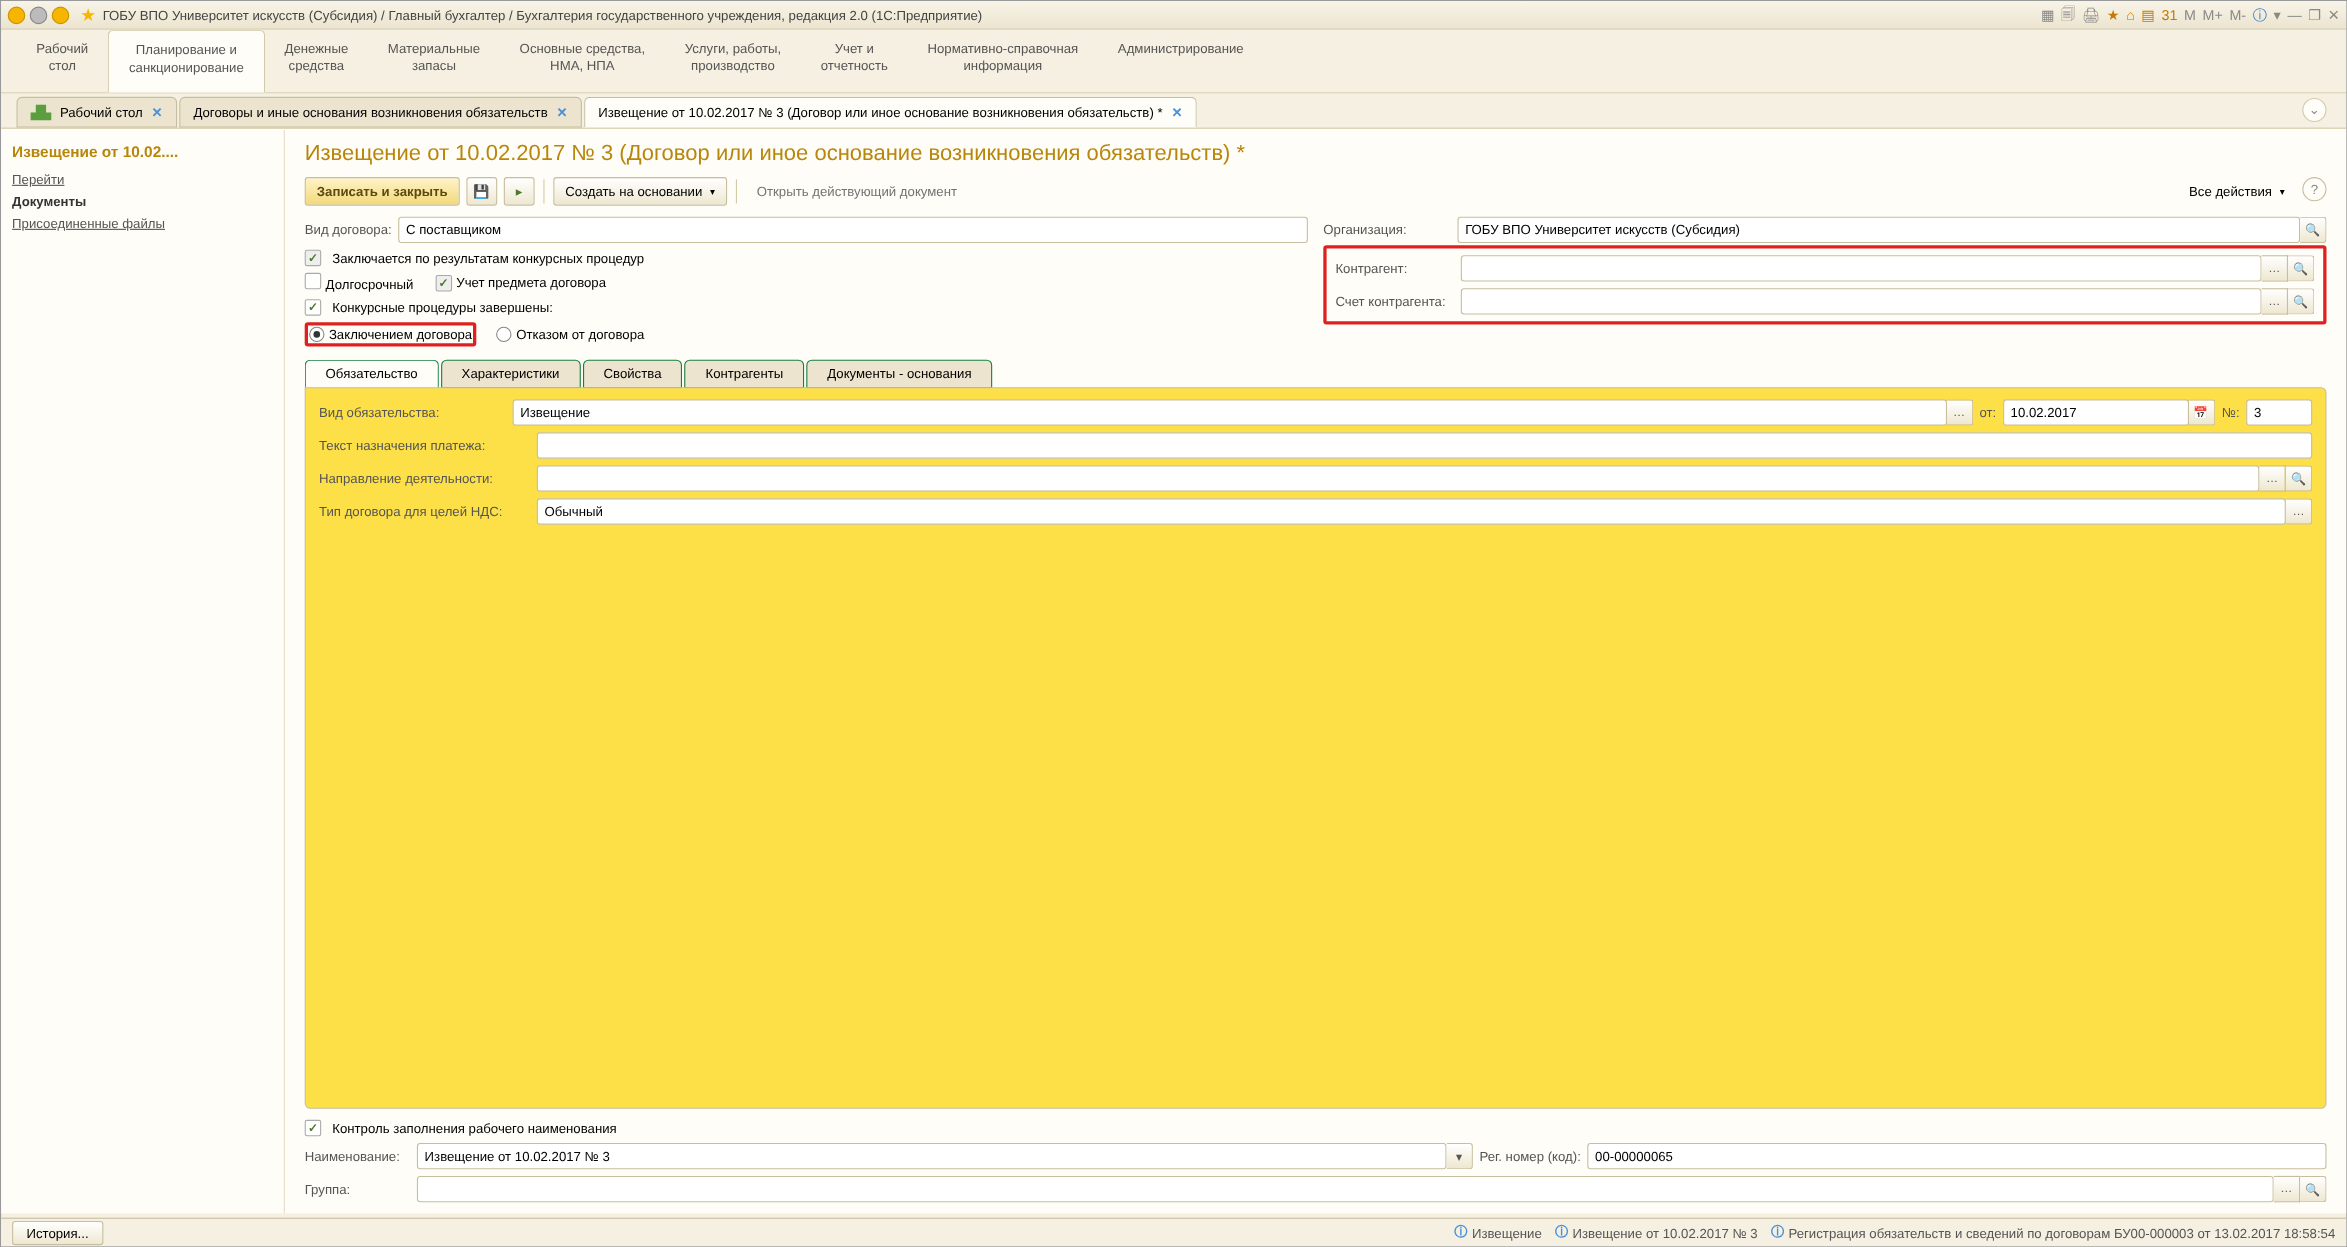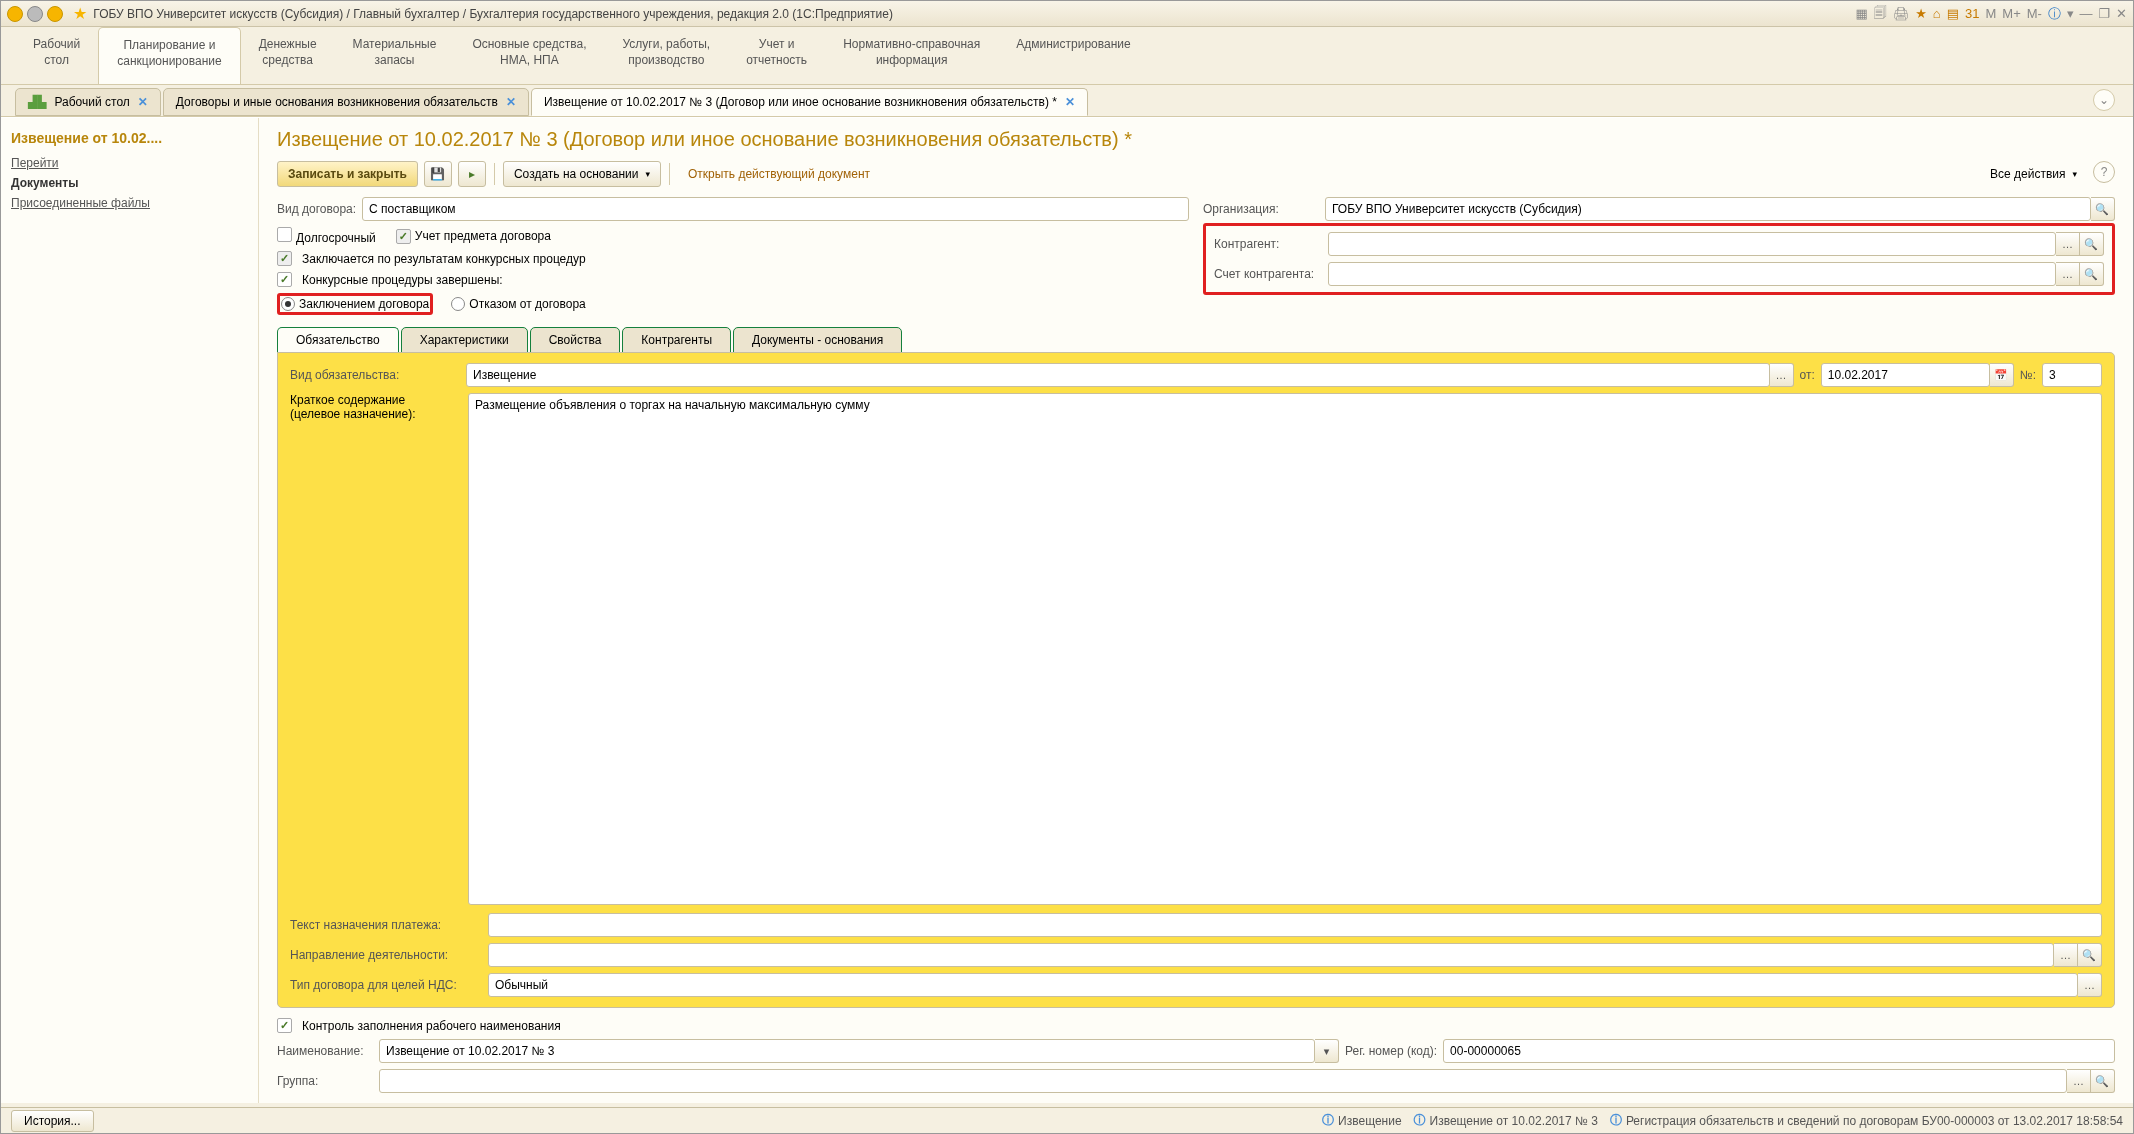--- a/index.html
+++ b/index.html
@@ -162,42 +162,42 @@
 
   <div class="content">
     <div class="pagetitle">Извещение от 10.02.2017 № 3 (Договор или иное основание возникновения обязательств) *</div>
     <div class="toolbar">
       <button class="btn primary">Записать и закрыть</button>
       <button class="btn icon">💾</button>
       <button class="btn icon" style="color:#4a7a2a">▸</button>
       <div class="sep"></div>
       <button class="btn caret">Создать на основании</button>
       <div class="sep"></div>
-      <button class="btn" style="border:none;background:none;text-decoration:none;color:#a16207">Открыть действующий документ</button>
+      <button class="btn" style="border:none;background:none;text-decoration:none;color:#737373">Открыть действующий документ</button>
       <div class="right">
         <button class="btn caret" style="border:none;background:none">Все действия</button>
         <span class="qmark">?</span>
       </div>
     </div>
 
     <div class="form-grid">
       <div>
         <div class="frow">
           <label>Вид договора:</label>
           <div class="combo">
               <input type="text" class="txtfield" value="С поставщиком" style="">
             </div>
         </div>
+        <div class="frow">
+          <span class="chk on dim"></span>
+            <span>Заключается по результатам конкурсных процедур</span>
+        </div>
         <div class="frow" style="gap:20px">
           <span><span class="chk"></span><span>Долгосрочный</span></span>
           <span><span class="chk on dim"></span><span>Учет предмета договора</span></span>
-        </div>
-        <div class="frow">
-          <span class="chk on dim"></span>
-            <span>Заключается по результатам конкурсных процедур</span>
         </div>
         <div class="frow">
           <span class="chk on"></span>
             <span>Конкурсные процедуры завершены:</span>
         </div>
         <div class="rgroup">
           <span class="hl-red" style="display:inline-flex;align-items:center">
             <span class="rad on"></span>
             <span>Заключением договора</span>
           </span>
@@ -251,27 +251,20 @@
             <span class="fbtn">…</span>
           </div>
         <label>от:</label>
         <div class="combo" style="flex:0 0 130px">
             <input type="text" class="txtfield" value="10.02.2017" style="">
             <span class="fbtn">📅</span>
           </div>
         <label>№:</label>
         <input type="text" class="txtfield" style="flex: 0 0 60px;" value="3">
       </div>
-      <div style="display:flex;gap:8px;flex:1;margin-bottom:8px">
-        <div style="width:170px">
-          <div>Краткое содержание</div>
-          <div>(целевое назначение):</div>
-        </div>
-        <textarea style="">Размещение объявления о торгах на начальную максимальную сумму</textarea>
-      </div>
       <div class="frow">
         <label class="w2">Текст назначения платежа:</label>
         <input type="text" class="txtfield" style="">
       </div>
       <div class="frow">
         <label class="w2">Направление деятельности:</label>
         <div class="combo">
             <input type="text" class="txtfield" style="">
             <span class="fbtn">…</span>
             <span class="fbtn">🔍</span>

